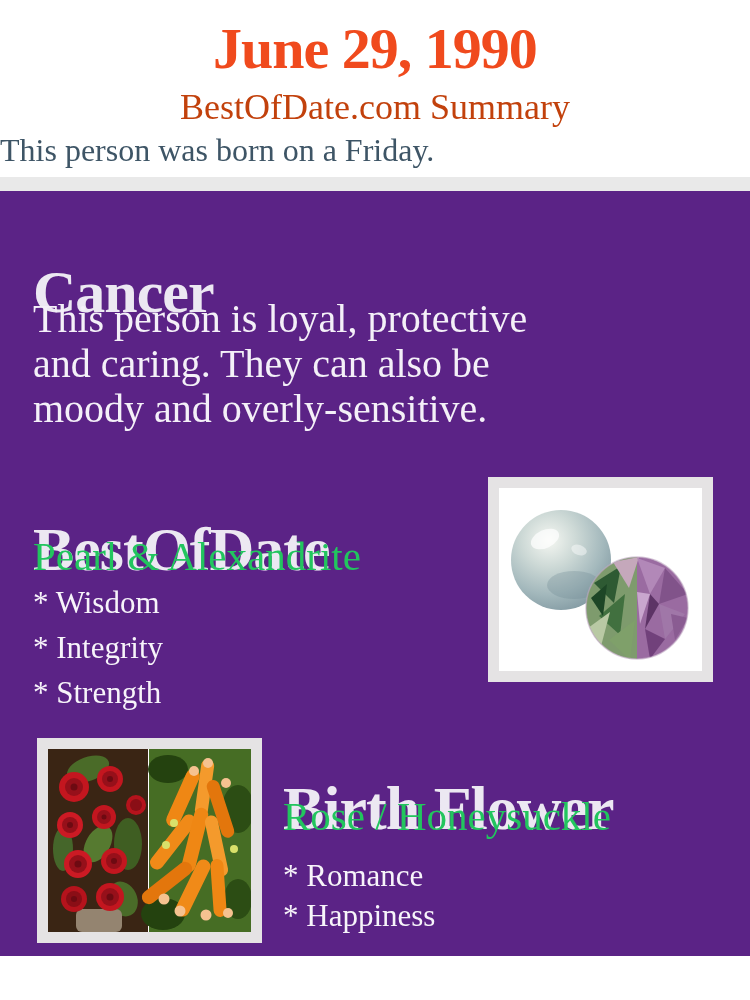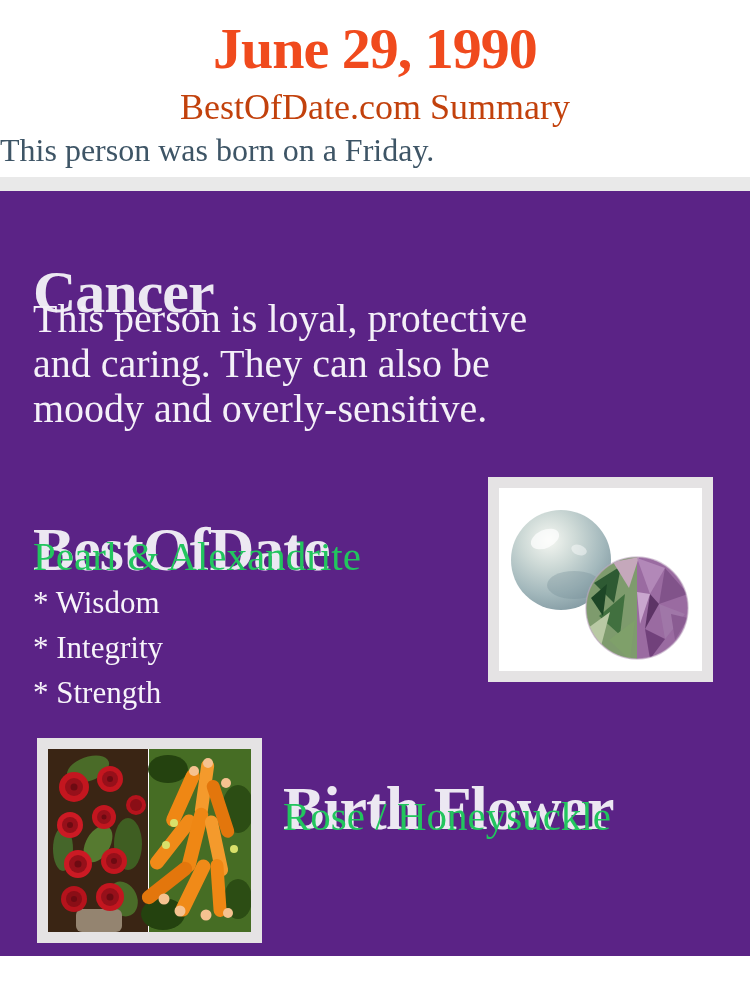--- a/index.html
+++ b/index.html
@@ -230,15 +230,19 @@
             <circle cx="126" cy="74" r="4" fill="#d9e06a"></circle>
             <circle cx="118" cy="96" r="4" fill="#d9e06a"></circle>
             <circle cx="186" cy="100" r="4" fill="#d9e06a"></circle>
           </g>
         </g>
       </svg>
     </figure>
 
     <h2 class="section-heading bf-heading">Birth Flower</h2>
     <div class="section-sub bf-names">Rose / Honeysuckle</div>
+    <ul class="trait-list bf-traits">
+      <li>* Romance</li>
+      <li>* Happiness</li>
+    </ul>
 
   </section>
 </div>
 
 </body></html>

